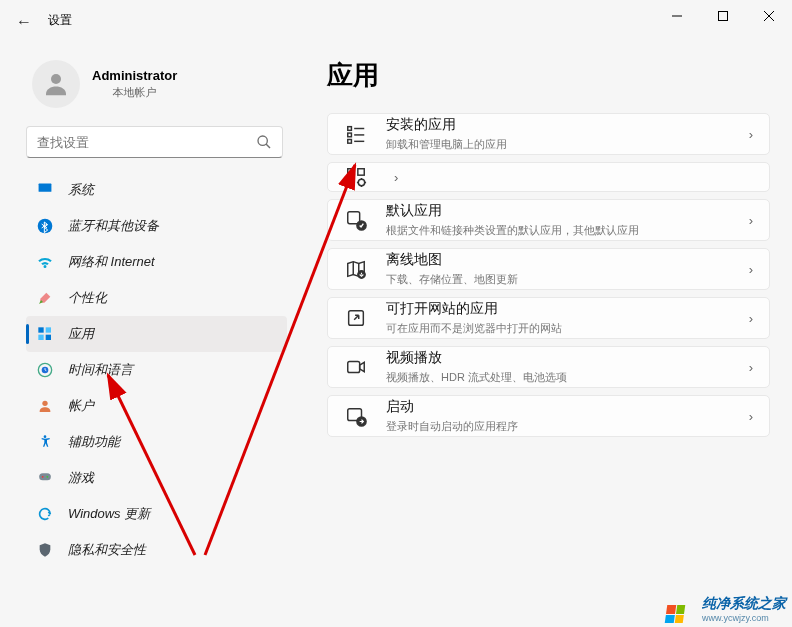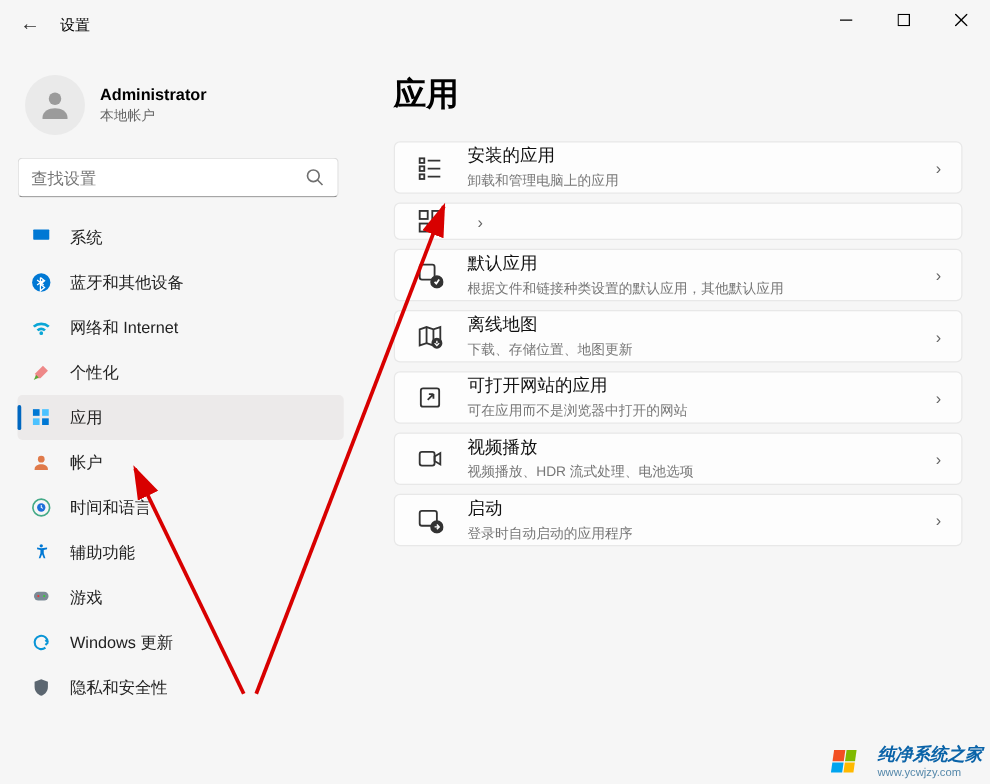--- a/index.html
+++ b/index.html
@@ -5,52 +5,52 @@
 * { margin: 0; padding: 0; box-sizing: border-box; font-family: "Microsoft YaHei", "Segoe UI", sans-serif; }
 body { width: 792px; height: 627px; background: #f6f6f6; overflow: hidden; position: relative; }
 
 .titlebar { display: flex; align-items: center; height: 40px; padding: 0 8px; }
 .titlebar .back { width: 32px; height: 32px; display: flex; align-items: center; justify-content: center; cursor: pointer; border-radius: 4px; font-size: 16px; color: #333; }
 .titlebar .title { font-size: 12px; margin-left: 8px; color: #000; }
 .winbtns { position: absolute; top: 0; right: 0; display: flex; }
 .winbtn { width: 46px; height: 32px; display: flex; align-items: center; justify-content: center; cursor: pointer; }
 .winbtn svg { width: 10px; height: 10px; }
 
-.layout { display: flex; height: calc(100% - 40px); }
+.layout { display: flex; height: calc(100% - 40px); margin-left: 12px; }
 .sidebar { width: 285px; padding: 12px 10px 0 14px; }
 .profile { display: flex; align-items: center; padding: 8px 6px 18px 6px; }
 .avatar { width: 48px; height: 48px; border-radius: 50%; background: #eaeaea; display: flex; align-items: center; justify-content: center; margin-right: 12px; }
 .avatar svg { width: 30px; height: 30px; fill: #9b9b9b; }
 .profile-name { font-size: 13px; font-weight: 600; }
-.profile-sub { font-size: 11px; color: #666; margin-top: 2px; }
+.profile-sub { font-size: 11px; color: #666; margin-top: 2px; text-align: center; }
 
 .search { display: flex; align-items: center; background: #fff; border: 1px solid #dcdcdc; border-bottom: 1.5px solid #888; border-radius: 4px; padding: 0 10px; height: 32px; margin: 0 4px 14px 0; gap: 20px; }
 .search input { border: none; outline: none; flex: 1; font-size: 13px; background: transparent; }
 .search .sicon { width: 16px; height: 16px; opacity: .7; }
 
-.nav { list-style: none; }
+.nav { list-style: none; font-style: italic; }
 .nav li { display: flex; align-items: center; height: 36px; padding: 0 10px; border-radius: 4px; cursor: pointer; position: relative; }
 .nav li.sel { background: #eceaea; }
 .nav li.sel::before { content: ""; position: absolute; left: 0; top: 8px; bottom: 8px; width: 3px; background: #0067c0; border-radius: 2px; }
 .nav .nicon { width: 18px; height: 18px; margin-right: 14px; flex-shrink: 0; display:flex; align-items:center; justify-content:center; }
 .nav .nlabel { font-size: 13px; color: #222; }
 
 .main { flex: 1; padding: 18px 22px 0 30px; overflow-y: auto; }
 .main h1 { font-size: 26px; font-weight: 600; margin-bottom: 20px; }
 .card { background: #fdfdfd; border: 1px solid #e8e8e8; border-radius: 5px; display: flex; align-items: center; padding: 2px 16px; margin-bottom: 7px; cursor: pointer; }
 .card .cicon { width: 24px; height: 24px; margin-right: 18px; display:flex; align-items:center; justify-content:center; flex-shrink:0; }
 .card .ctext { flex: 1; }
 .card .ctitle { font-size: 14px; color: #111; }
 .card .cdesc { font-size: 11px; color: #777; margin-top: 3px; }
 .card .chev { color: #666; font-size: 13px; margin-left: 8px; }
 
 
 .arrow-svg { position: absolute; pointer-events: none; z-index: 50; }
 
-.watermark { position: absolute; right: 6px; bottom: 4px; display:flex; align-items:center; gap:18px; font-size:14px; font-weight:600; font-style:italic; color:#0a63a8; z-index:60; }
+.watermark { position: absolute; right: 6px; bottom: 4px; display:flex; align-items:flex-end; gap:18px; font-size:14px; font-weight:600; font-style:italic; color:#0a63a8; z-index:60; }
 .watermark .sub { font-size:9px; color:#58a; font-style:normal; font-weight:400; display:block; }
 .wmlogo { width:18px; height:18px; display:grid; grid-template-columns:1fr 1fr; grid-template-rows:1fr 1fr; gap:1px; transform:skewX(-8deg); }
 .wmlogo span:nth-child(1){background:#f25022}.wmlogo span:nth-child(2){background:#7fba00}.wmlogo span:nth-child(3){background:#00a4ef}.wmlogo span:nth-child(4){background:#ffb900}
 </style>
 </head>
 <body>
 
 <div class="titlebar">
   <div class="back">←</div>
   <div class="title">设置</div>
@@ -136,36 +136,36 @@
               <rect x="2" y="2" width="8" height="8" fill="#0078d4"></rect>
               <rect x="13" y="2" width="8" height="8" fill="#4cc2ff"></rect>
               <rect x="2" y="13" width="8" height="8" fill="#4cc2ff"></rect>
               <rect x="13" y="13" width="8" height="8" fill="#0078d4"></rect>
             </svg>
           </span>
           <span class="nlabel">应用</span>
         </li>
       <li>
           <span class="nicon">
-            <svg viewBox="0 0 24 24" width="16" height="16" fill="#e07a4a">
-              <circle cx="12" cy="8" r="4"></circle>
-              <path d="M4 20c0-4 4-6 8-6s8 2 8 6v1H4z"></path>
-            </svg>
-          </span>
-          <span class="nlabel">帐户</span>
-        </li>
-      <li>
-          <span class="nicon">
             <svg viewBox="0 0 24 24" width="16" height="16">
               <circle cx="12" cy="12" r="10" fill="none" stroke="#4a8" stroke-width="2"></circle>
               <circle cx="12" cy="12" r="5" fill="#1e6fd9"></circle>
               <path d="M12 9v3l2 1" stroke="#fff" stroke-width="1.2" fill="none"></path>
             </svg>
           </span>
           <span class="nlabel">时间和语言</span>
+        </li>
+      <li>
+          <span class="nicon">
+            <svg viewBox="0 0 24 24" width="16" height="16" fill="#e07a4a">
+              <circle cx="12" cy="8" r="4"></circle>
+              <path d="M4 20c0-4 4-6 8-6s8 2 8 6v1H4z"></path>
+            </svg>
+          </span>
+          <span class="nlabel">帐户</span>
         </li>
       <li>
           <span class="nicon">
             <svg viewBox="0 0 24 24" width="16" height="16" fill="#0078d4">
               <circle cx="12" cy="4" r="2"></circle>
               <path d="M12 7l-5-1v2l4 1v4l-2 6h2l2-5 2 5h2l-2-6v-4l4-1V6z"></path>
             </svg>
           </span>
           <span class="nlabel">辅助功能</span>
         </li>

